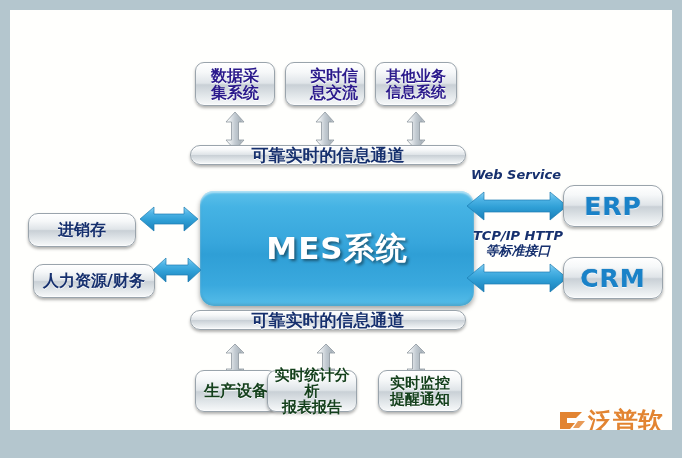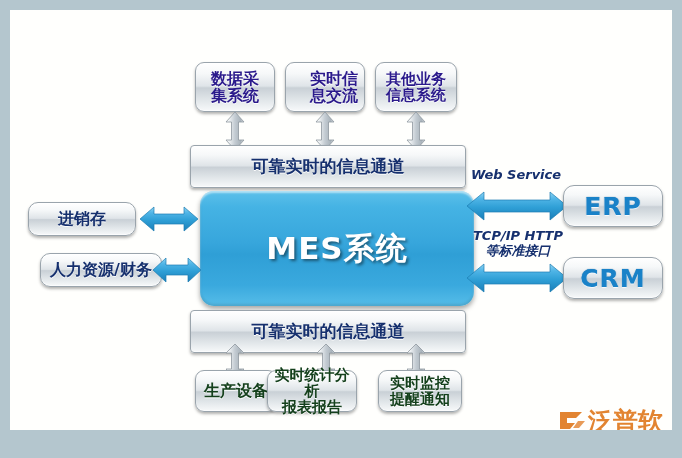--- a/index.html
+++ b/index.html
@@ -47,32 +47,32 @@
     line-height: 1.08;
     font-weight: bold;
     box-sizing: border-box;
   }
   .sbox .txt {
     text-shadow: 0 1px 0 rgba(255,255,255,0.9);
     white-space: pre-line;
   }
 
   
-  .topbox { width: 80px; height: 50px; font-size: 16px; color: #2b1a8c; }
+  .topbox { width: 80px; height: 44px; font-size: 16px; color: #2b1a8c; }
   .topbox.wide { width: 82px; font-size: 15px; }
 
   
   .channel {
-    width: 276px; height: 43px;
+    width: 276px; height: 20px;
     font-size: 17px; color: #16306e;
-    border-radius: 4px;
-  }
-
-  
-  .leftbox { font-size: 16px; color: #16306e; height: 34px; border-radius: 10px; }
+    border-radius: 11px;
+  }
+
+  
+  .leftbox { font-size: 16px; color: #16306e; height: 34px; border-radius: 10px; margin-top: 11px; }
 
   
   .rightbox {
     width: 100px; height: 42px;
     font-size: 25px; color: #1a82c8;
     border-radius: 11px;
     letter-spacing: 1px;
   }
   .rightbox .txt { text-shadow: 0 1px 1px rgba(255,255,255,0.95), 0 0 1px #0d5f99; }
 
@@ -201,21 +201,21 @@
       <span class="txt">可靠实时的信息通道</span>
     </div>
 
     <div id="mes">
       <span class="txt">MES系统</span>
     </div>
 
     <div class="sbox leftbox" style="left:18px; top:192px; width:108px;">
       <span class="txt">进销存</span>
     </div>
-    <div class="sbox leftbox" style="left:30px; top:243px; width:122px;">
+    <div class="sbox leftbox" style="left:23px; top:243px; width:122px;">
       <span class="txt">人力资源/财务</span>
     </div>
 
     <svg class="harrow" style="left:130px; top:196px;" width="58" height="26" viewBox="0 0 58 26">
       <polygon points="0,13 14,1 14,8 44,8 44,1 58,13 44,25 44,18 14,18 14,25" fill="url(#blueGrad)" stroke="#1d7cb2" stroke-width="0.7"></polygon>
     </svg>
     <svg class="harrow" style="left:143px; top:247px;" width="48" height="26" viewBox="0 0 48 26">
       <polygon points="0,13 13,1 13,8 35,8 35,1 48,13 35,25 35,18 13,18 13,25" fill="url(#blueGrad)" stroke="#1d7cb2" stroke-width="0.7"></polygon>
     </svg>
 

